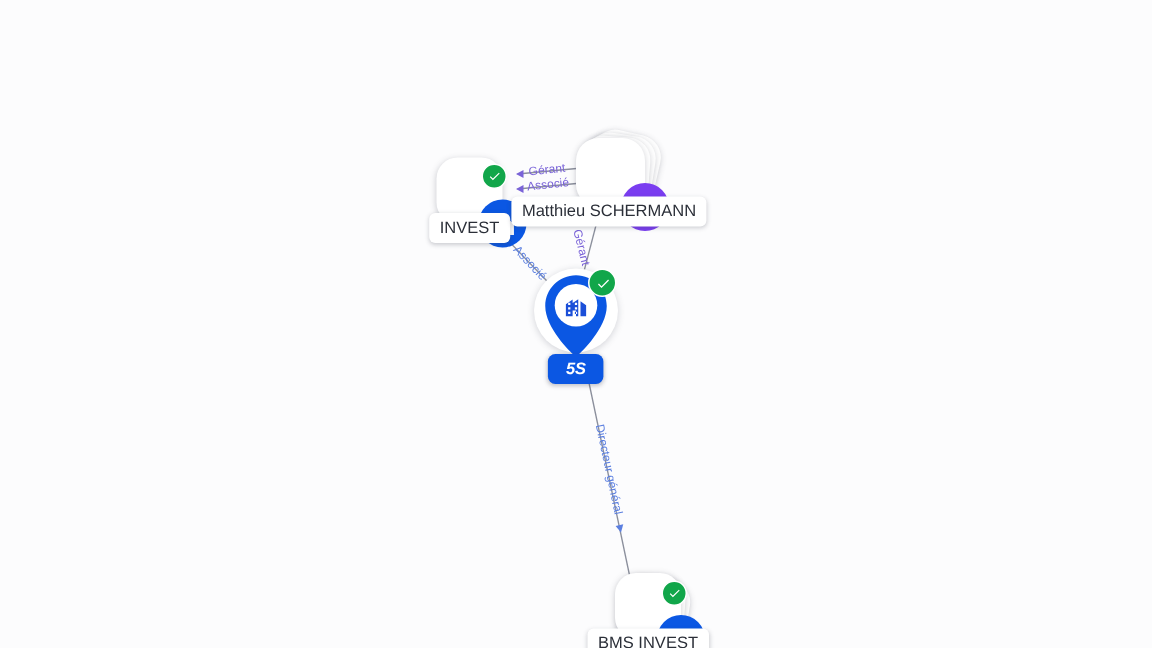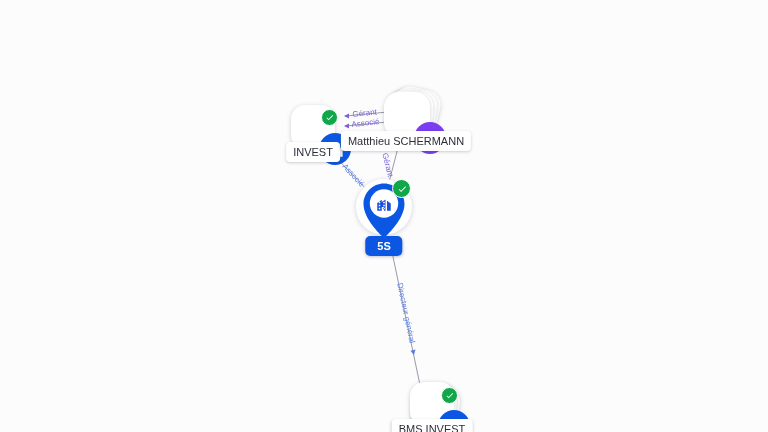--- a/index.html
+++ b/index.html
@@ -135,20 +135,21 @@
     background: #0b57e3;
     color: #ffffff;
     font-size: 11px;
     line-height: 14px;
     font-weight: 700;
     white-space: nowrap;
     padding: 3px 12px;
     border-radius: 5px;
     box-shadow: 0 1px 3px rgba(60,64,80,.3);
     z-index: 7;
+    font-style: italic;
   }
 
   
   .edge-label {
     position: absolute;
     font-size: 8px;
     line-height: 9px;
     white-space: nowrap;
     color: #7a63d8;
     z-index: 5;

